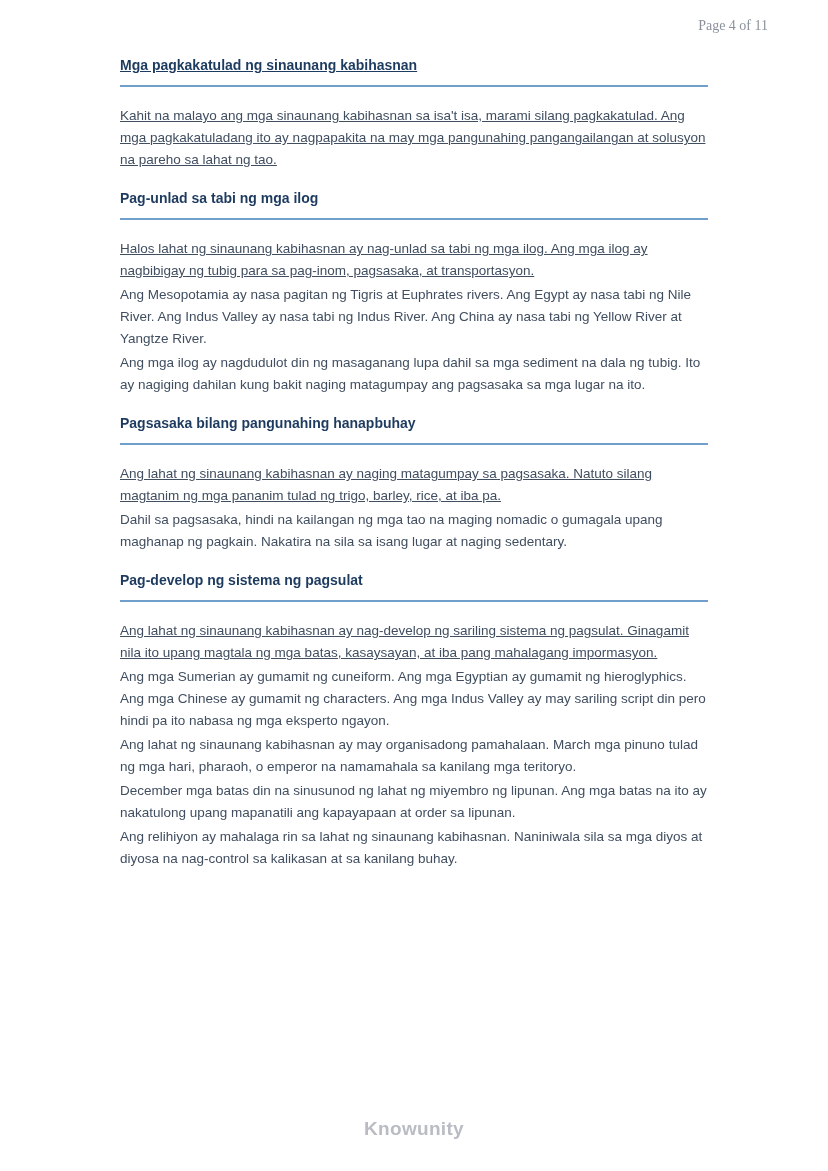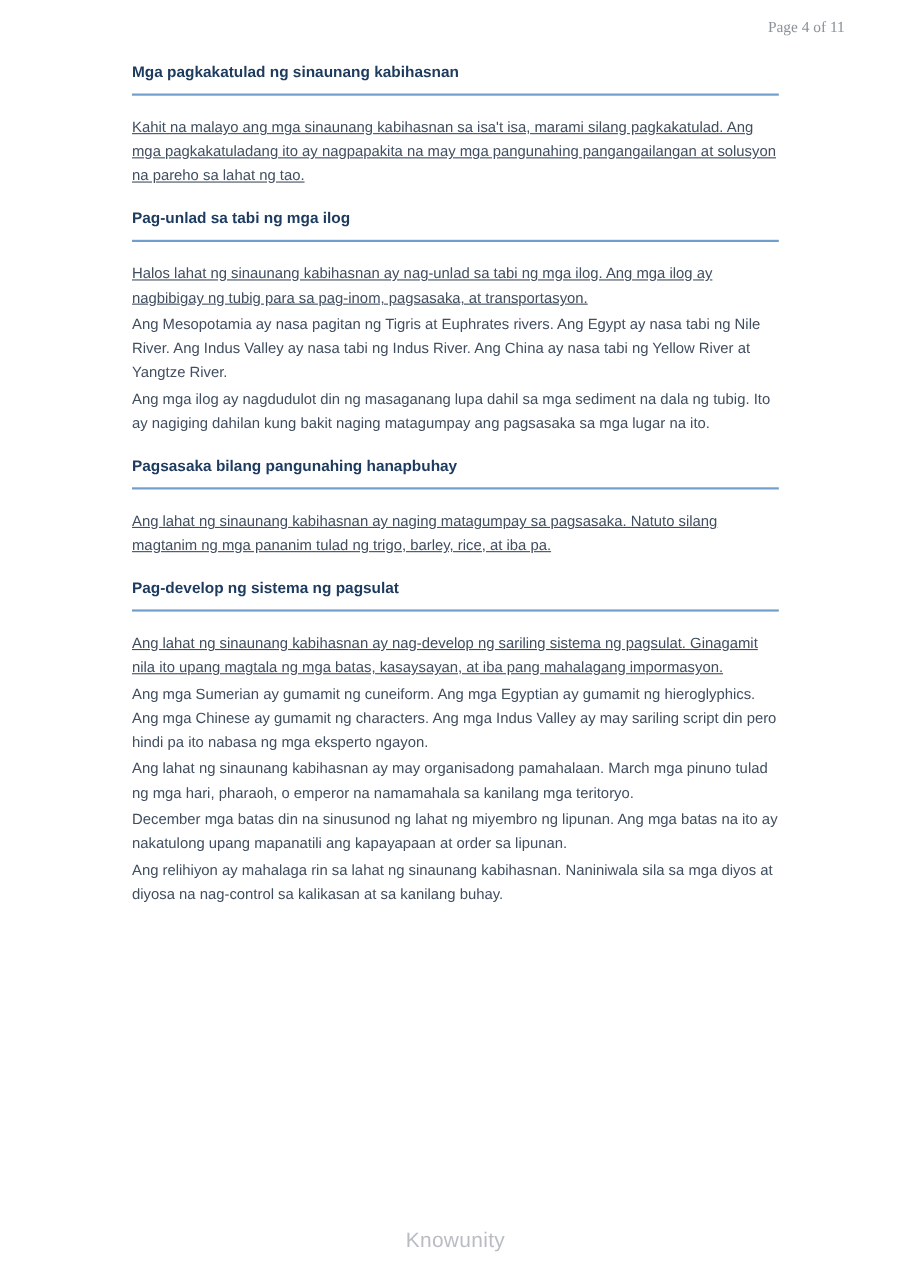--- a/index.html
+++ b/index.html
@@ -35,36 +35,36 @@
   }
   .section-heading {
     font-size: 14px;
     font-weight: bold;
     line-height: 18px;
     color: var(--heading);
     padding-bottom: 11px;
     border-bottom: 2px solid var(--rule);
     margin-top: 18px;
   }
-  .section:first-child .section-heading { margin-top: 0; }
+  .section:first-child .section-heading { margin-top: 0; text-decoration: underline; }
   .para {
     font-size: 13.5px;
     line-height: 22px;
     color: var(--body);
     margin-top: 2px;
   }
   .section-heading + .para { margin-top: 18px; text-decoration: underline; }
   .footer-logo {
     position: absolute;
     bottom: 20px;
     left: 0;
     width: 100%;
     text-align: center;
     font-size: 19px;
-    font-weight: 400;
+    font-weight: 700;
     letter-spacing: 0.3px;
     color: var(--footer);
   }
 </style>
 </head>
 <body>
 
 <div class="page">
 
   <div class="page-number">Page 4 of 11</div>
@@ -79,20 +79,21 @@
     <div class="section">
       <div class="section-heading">Pag-unlad sa tabi ng mga ilog</div>
       <p class="para">Halos lahat ng sinaunang kabihasnan ay nag-unlad sa tabi ng mga ilog. Ang mga ilog ay nagbibigay ng tubig para sa pag-inom, pagsasaka, at transportasyon.</p>
       <p class="para">Ang Mesopotamia ay nasa pagitan ng Tigris at Euphrates rivers. Ang Egypt ay nasa tabi ng Nile River. Ang Indus Valley ay nasa tabi ng Indus River. Ang China ay nasa tabi ng Yellow River at Yangtze River.</p>
       <p class="para">Ang mga ilog ay nagdudulot din ng masaganang lupa dahil sa mga sediment na dala ng tubig. Ito ay nagiging dahilan kung bakit naging matagumpay ang pagsasaka sa mga lugar na ito.</p>
     </div>
 
     <div class="section">
       <div class="section-heading">Pagsasaka bilang pangunahing hanapbuhay</div>
       <p class="para">Ang lahat ng sinaunang kabihasnan ay naging matagumpay sa pagsasaka. Natuto silang magtanim ng mga pananim tulad ng trigo, barley, rice, at iba pa.</p>
+      <p class="para">Dahil sa pagsasaka, hindi na kailangan ng mga tao na maging nomadic o gumagala upang maghanap ng pagkain. Nakatira na sila sa isang lugar at naging sedentary.</p>
     </div>
 
     <div class="section">
       <div class="section-heading">Pag-develop ng sistema ng pagsulat</div>
       <p class="para">Ang lahat ng sinaunang kabihasnan ay nag-develop ng sariling sistema ng pagsulat. Ginagamit nila ito upang magtala ng mga batas, kasaysayan, at iba pang mahalagang impormasyon.</p>
       <p class="para">Ang mga Sumerian ay gumamit ng cuneiform. Ang mga Egyptian ay gumamit ng hieroglyphics. Ang mga Chinese ay gumamit ng characters. Ang mga Indus Valley ay may sariling script din pero hindi pa ito nabasa ng mga eksperto ngayon.</p>
     </div>
 
     <div class="section">
       <p class="para">Ang lahat ng sinaunang kabihasnan ay may organisadong pamahalaan. March mga pinuno tulad ng mga hari, pharaoh, o emperor na namamahala sa kanilang mga teritoryo.</p>

